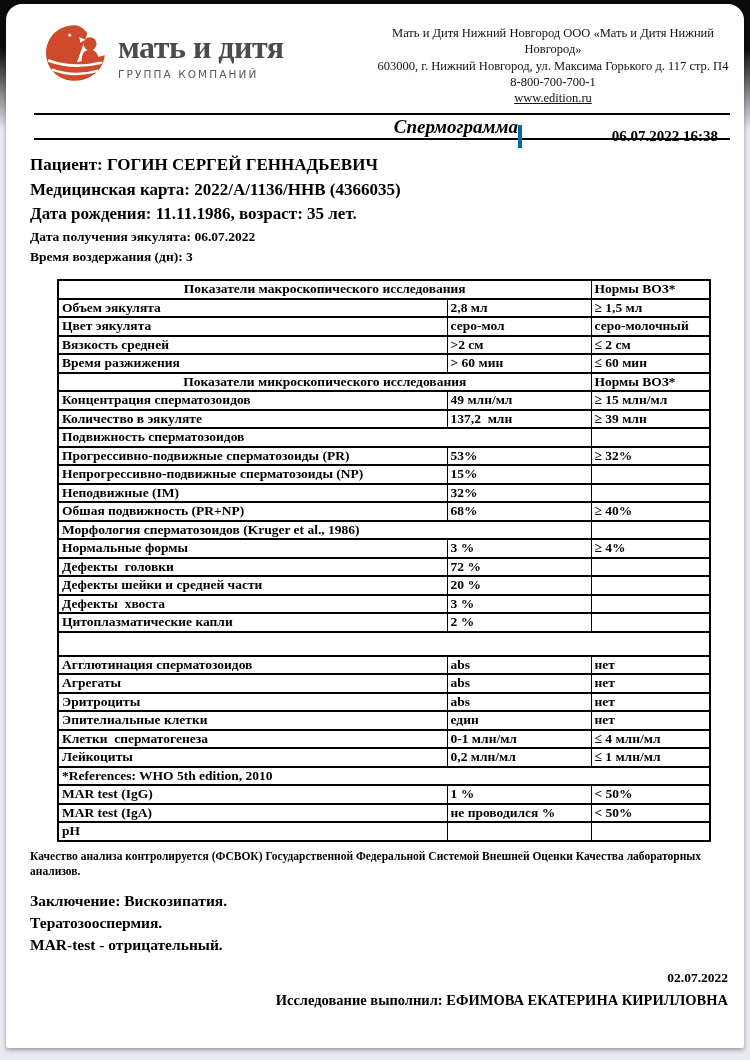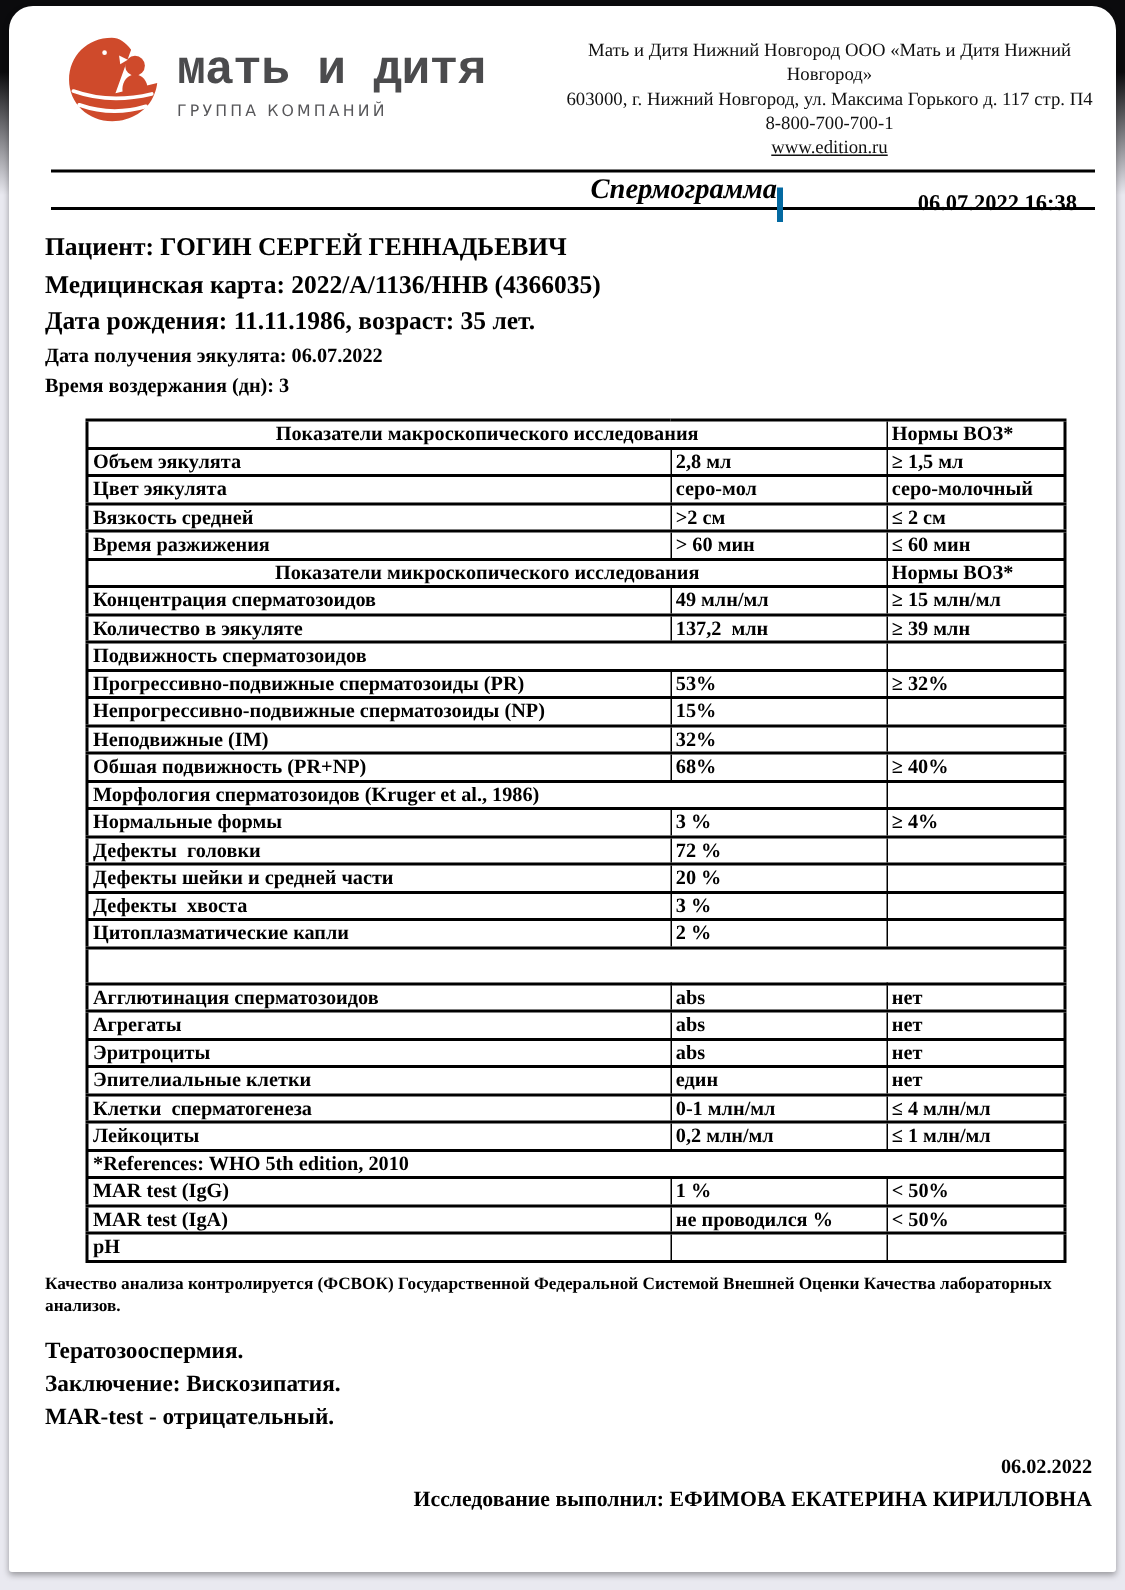--- a/index.html
+++ b/index.html
@@ -18,21 +18,21 @@
     box-shadow: 0 2px 4px rgba(0,0,0,0.35);
     overflow: hidden;
     color: #000;
   }
   
   .header { display: flex; padding: 20px 14px 0 38px; }
   .logo-wrap { display: flex; width: 332px; }
   .logo-icon { width: 64px; height: 58px; flex: 0 0 auto; }
   .logo-text { margin-left: 10px; padding-top: 7px; }
   .brand {
-    font-family: Liberation Mono, monospace;
+    font-family: Liberation Serif, serif;
     font-weight: bold; font-size: 32px; line-height: 1;
     color: #4b4b4d; letter-spacing: -0.5px;
   }
   .brand-sub {
     font-family: "DejaVu Sans", sans-serif;
     font-size: 10.5px; font-weight: 400;
     color: #57575a; letter-spacing: 2.1px; margin-top: 5px;
   }
   .org {
     flex: 1; text-align: center;
@@ -281,21 +281,21 @@
           <td>pH</td>
           <td>&nbsp;</td>
           <td>&nbsp;</td>
         </tr>
       </tbody>
   </table>
 
   <div class="footnote">Качество анализа контролируется (ФСВОК) Государственной Федеральной Системой Внешней Оценки Качества  лабораторных анализов.</div>
 
   <div class="conclusion">
+    <div>Заключение: Вискозипатия.</div>
     <div>Тератозооспермия.</div>
-    <div>Заключение: Вискозипатия.</div>
     <div>MAR-test - отрицательный.</div>
   </div>
 
-  <div class="sign-date">06.02.2022</div>
+  <div class="sign-date">02.07.2022</div>
   <div class="performed">Исследование выполнил: ЕФИМОВА ЕКАТЕРИНА КИРИЛЛОВНА</div>
 
 </div>
 
 </body></html>

